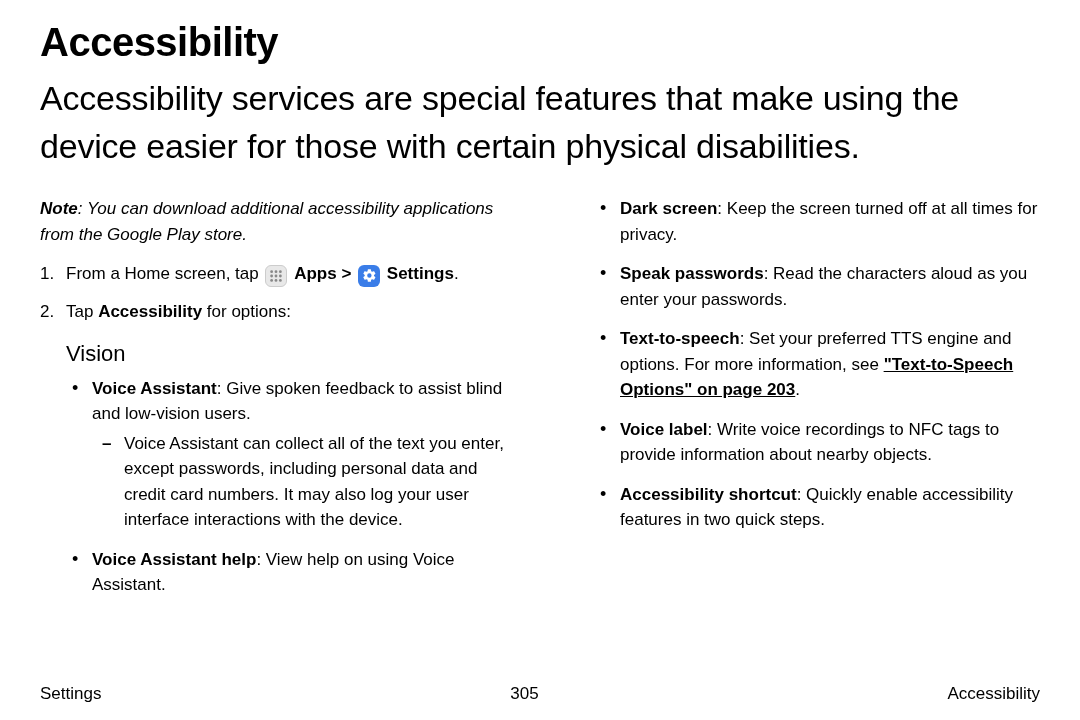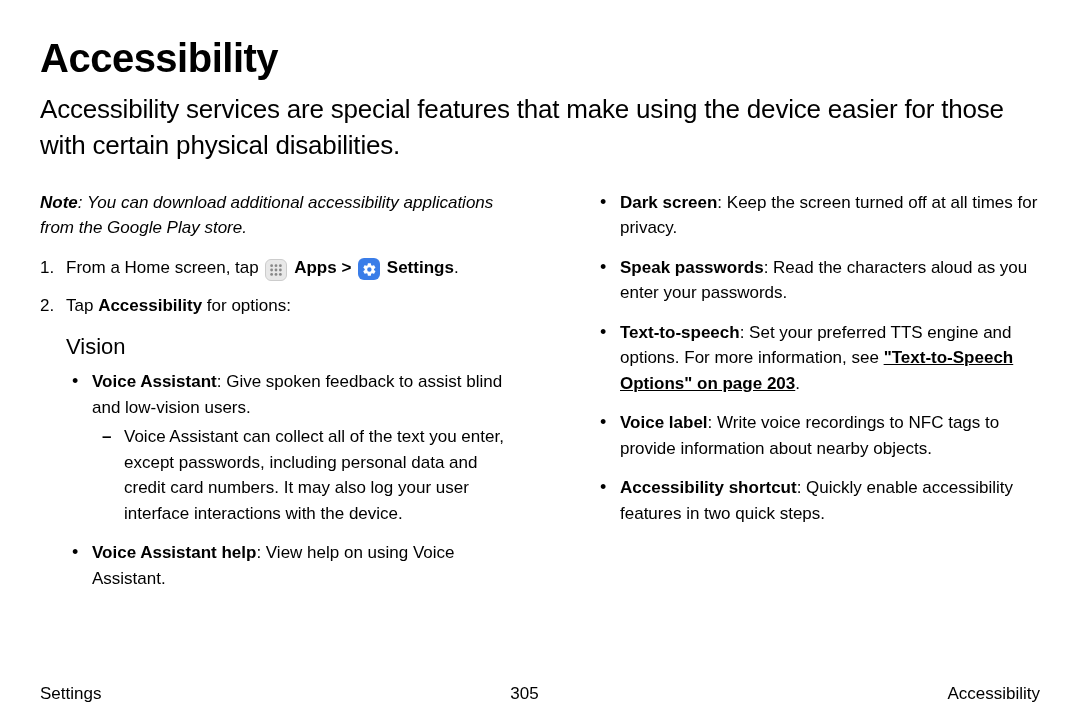--- a/index.html
+++ b/index.html
@@ -9,32 +9,32 @@
     }
     html, body {
       width: 1080px;
       height: 720px;
       font-family: -apple-system, BlinkMacSystemFont, "Segoe UI", Arial, sans-serif;
       background: #fff;
       color: #000;
       position: relative;
     }
     .page {
-      padding: 36px 40px 60px 40px;
+      padding: 20px 40px 60px 40px;
       height: 100%;
       position: relative;
     }
     .title {
       font-size: 40px;
       font-weight: 800;
       letter-spacing: -0.5px;
       margin-bottom: 10px;
     }
     .intro {
-      font-size: 26px;
+      font-size: 34px;
       line-height: 1.4;
       font-weight: 400;
       margin-bottom: 26px;
       letter-spacing: -0.2px;
     }
     .columns {
       display: flex;
       gap: 56px;
     }
     .col {

